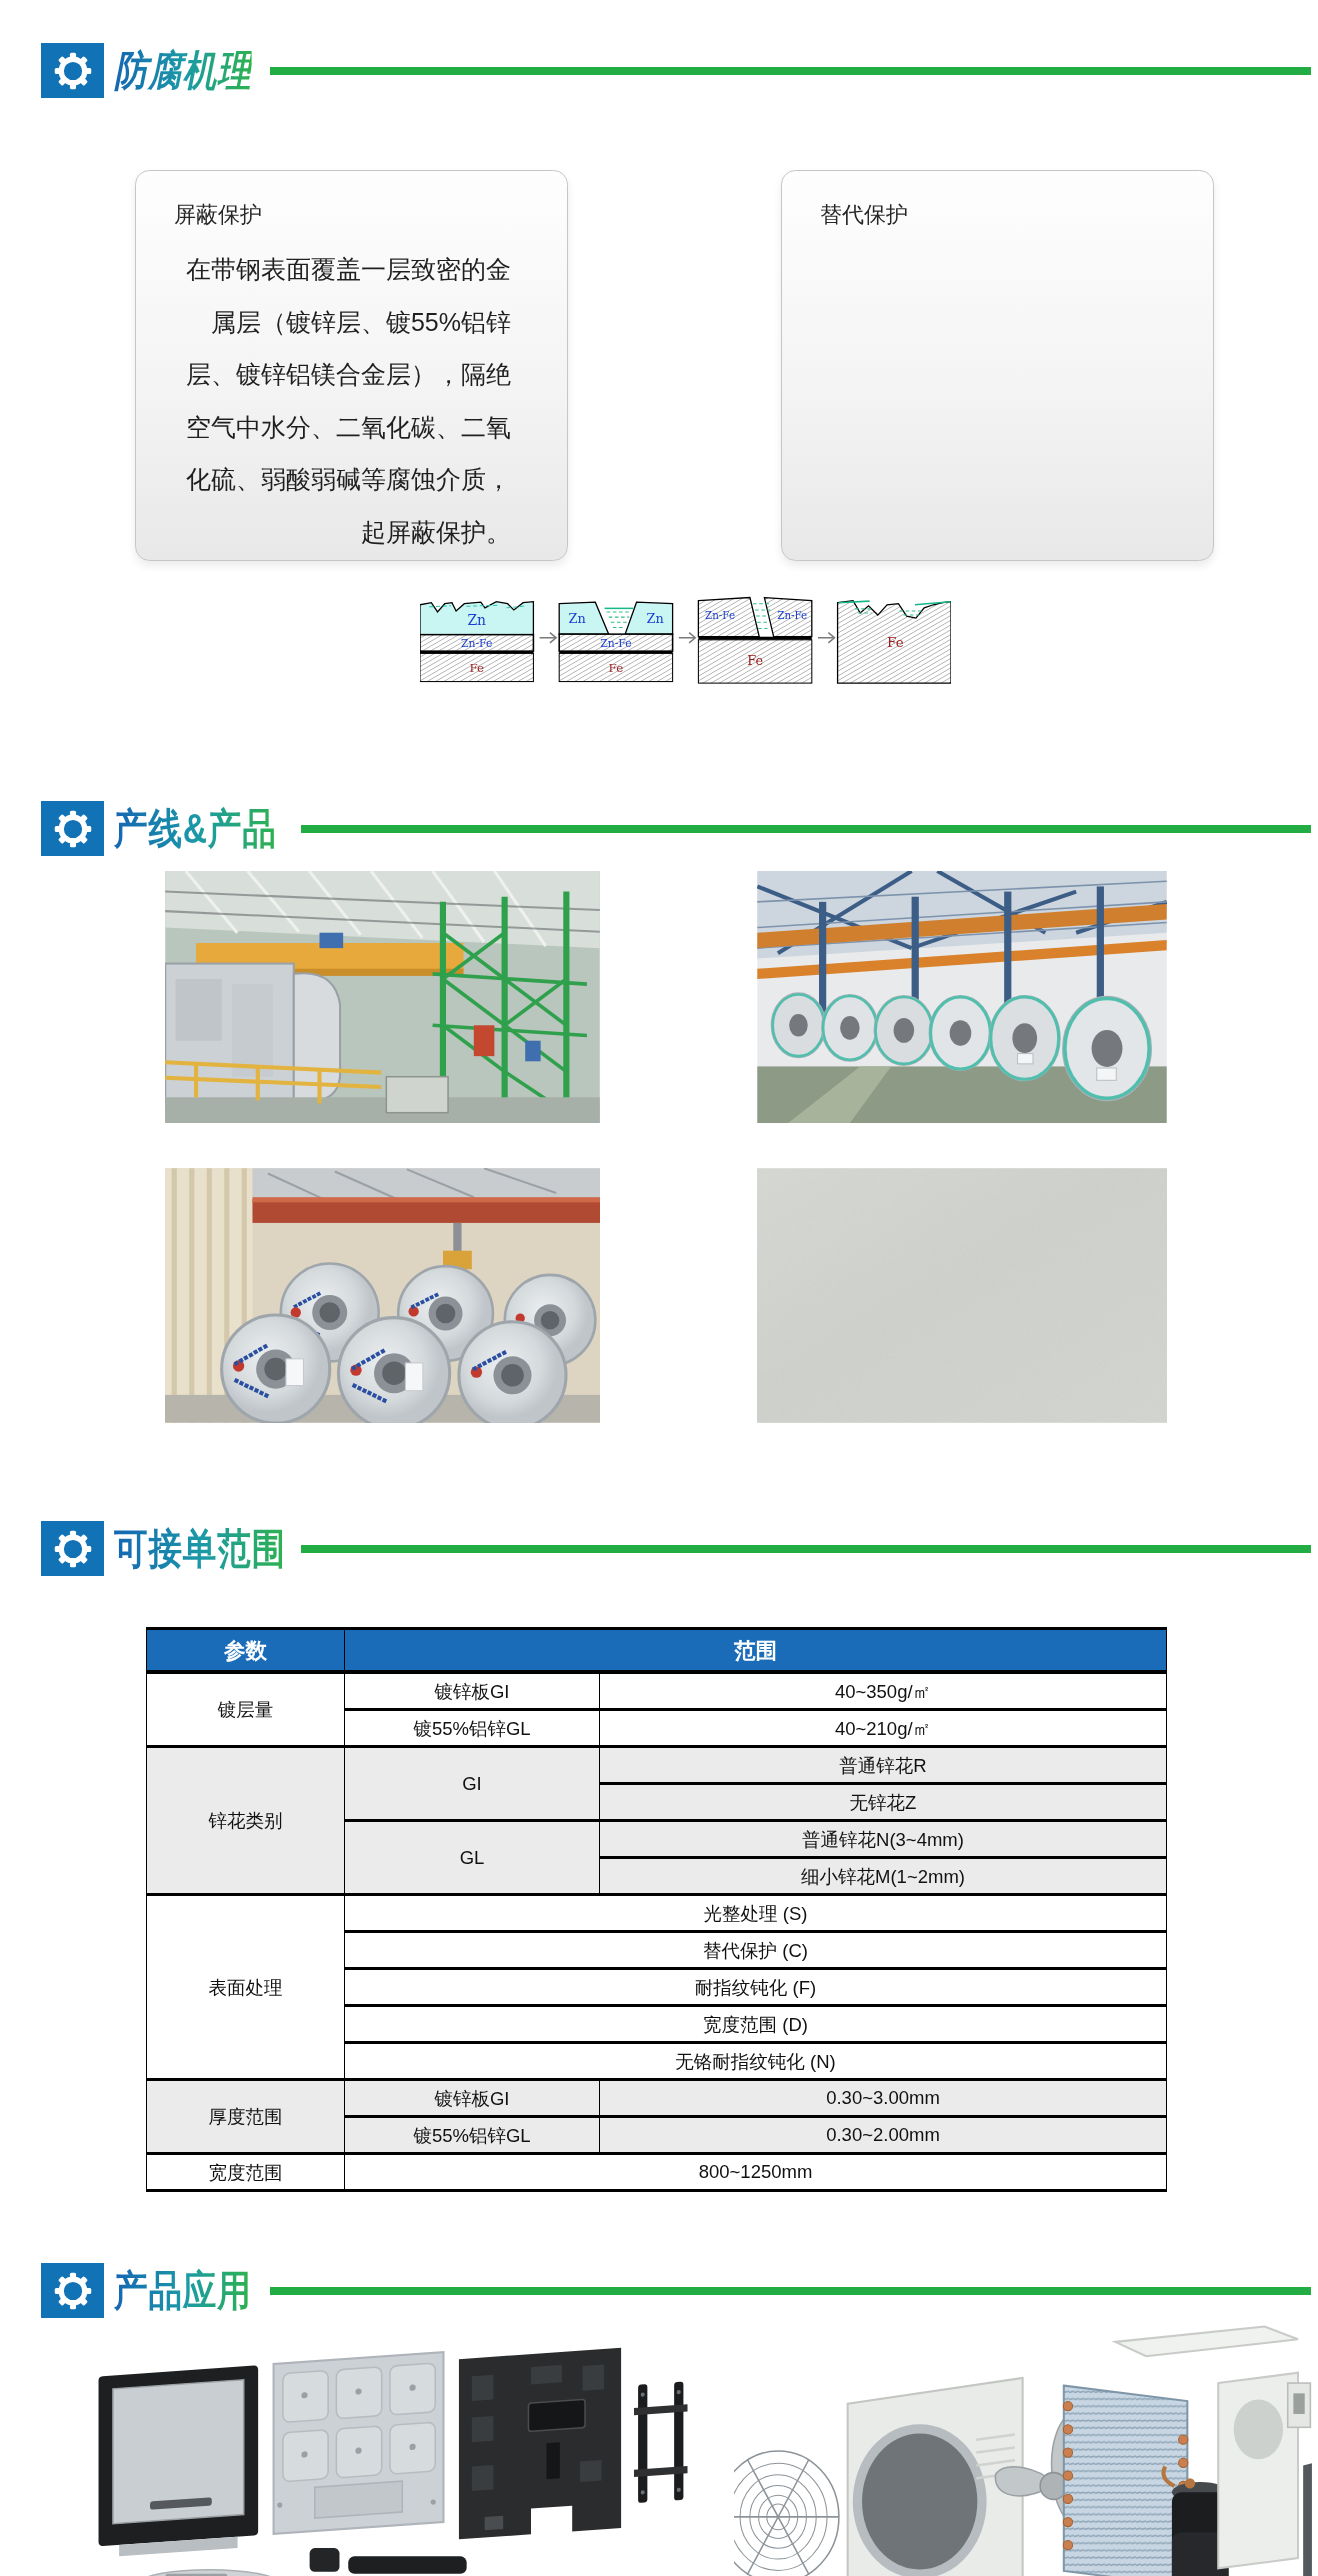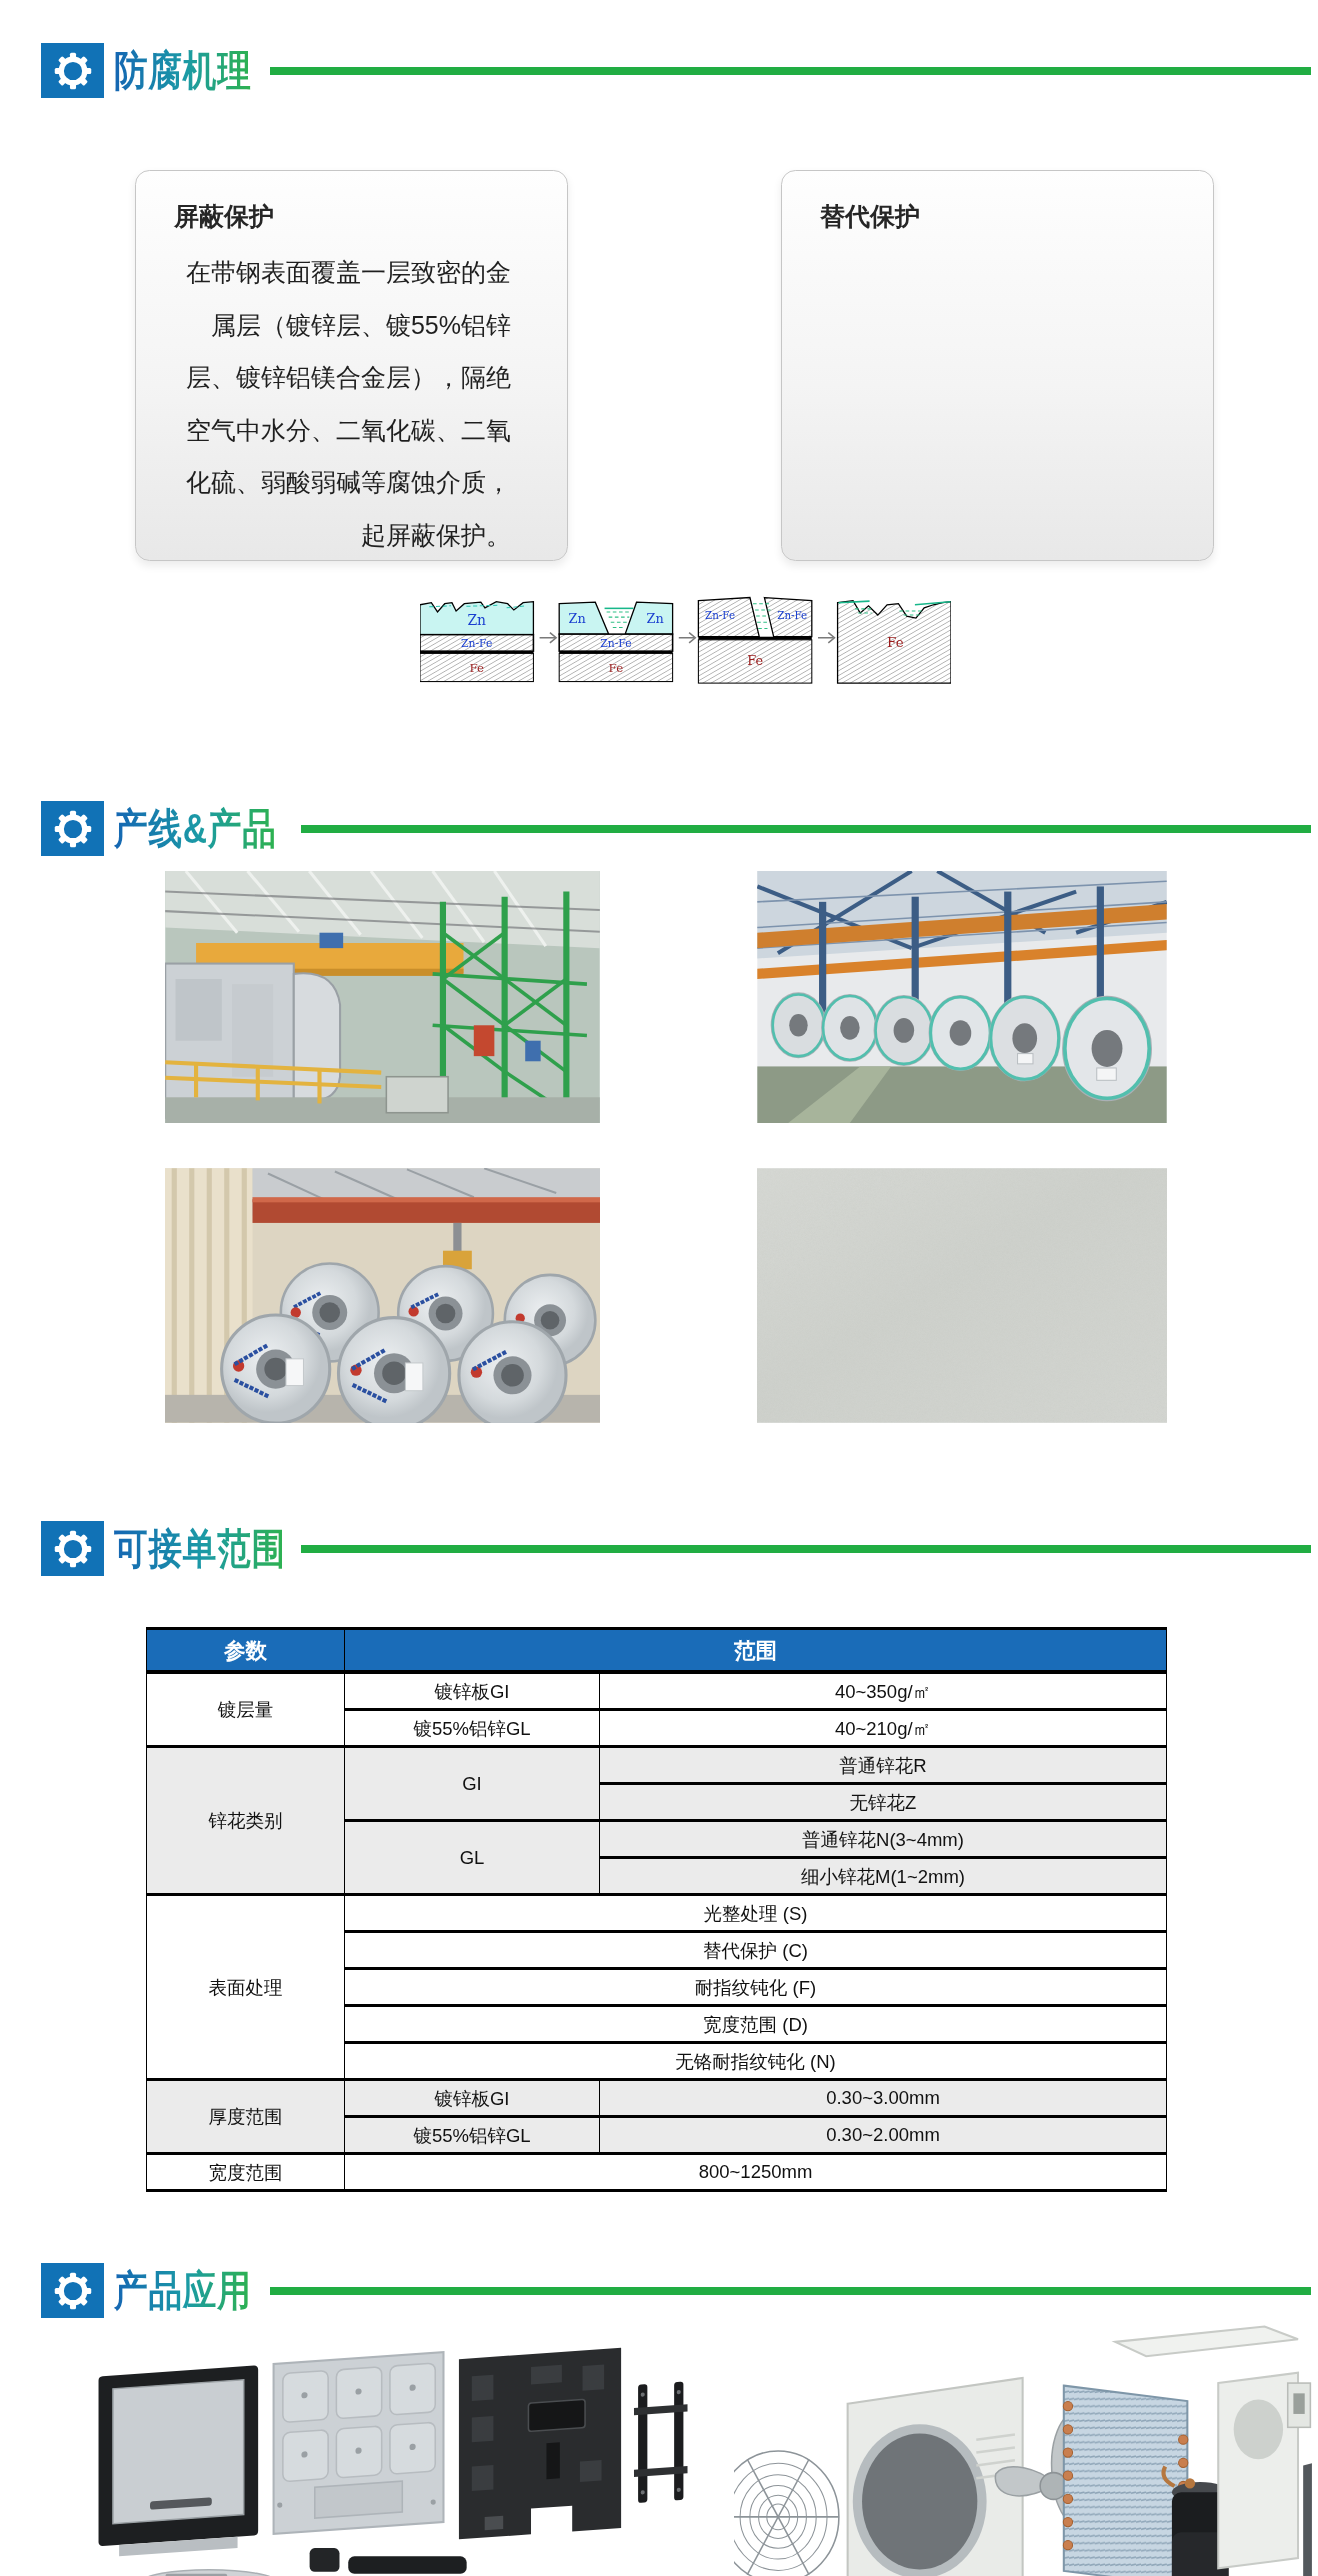--- a/index.html
+++ b/index.html
@@ -27,21 +27,21 @@
   
   .card{
     position:absolute;top:170px;width:433px;height:391px;box-sizing:border-box;
     background:linear-gradient(180deg,#fefefe 0%,#f4f4f4 55%,#e8e8e8 100%);
     border:1px solid #c6c6c6;border-radius:14.4px;
     box-shadow:0 4.1px 8.2px rgba(0,0,0,.08);
     padding:29px 31px 0 38px;
   }
   .card-left{left:135px;}
   .card-right{left:733px;margin-left:48px;}
-  .card-title{font-size:25px;font-weight:700;color:#262626;}
+  .card-title{font-size:22px;font-weight:400;color:#262626;}
   .card-body{margin-top:13.4px;width:337px;font-size:25px;color:#1f1f1f;line-height:2.1;text-align:right;}
 
   
   .diagram{position:absolute;left:420px;top:585px;width:488px;height:106px;}
 
   
   .photo{position:absolute;overflow:hidden;}
   .photo svg{display:block;}
   .photo-1{left:165px;top:871px;width:435px;height:252px;}
   .photo-2{left:757px;top:871px;width:410px;height:252px;}
@@ -62,21 +62,21 @@
   }
   table.order td.alt{background:#ebebeb;}
   .col-param{width:198px;}.col-type{width:255px;}.col-range{width:567px;}
 
   
   .app-img{position:absolute;}
 </style>
 </head>
 <body>
 
-<div class="sec-header" style="top:43px;">
+<div class="sec-header" style="top:43px;font-style:italic;">
   <div class="sec-icon">
     <svg width="38" height="38" viewBox="0 0 100 100">
       <g fill="#ffffff">
         <g transform="rotate(0 50 50)">
             <rect x="42" y="2" width="16" height="18" rx="4"></rect>
           </g>
         <g transform="rotate(45 50 50)">
             <rect x="42" y="2" width="16" height="18" rx="4"></rect>
           </g>
         <g transform="rotate(90 50 50)">

